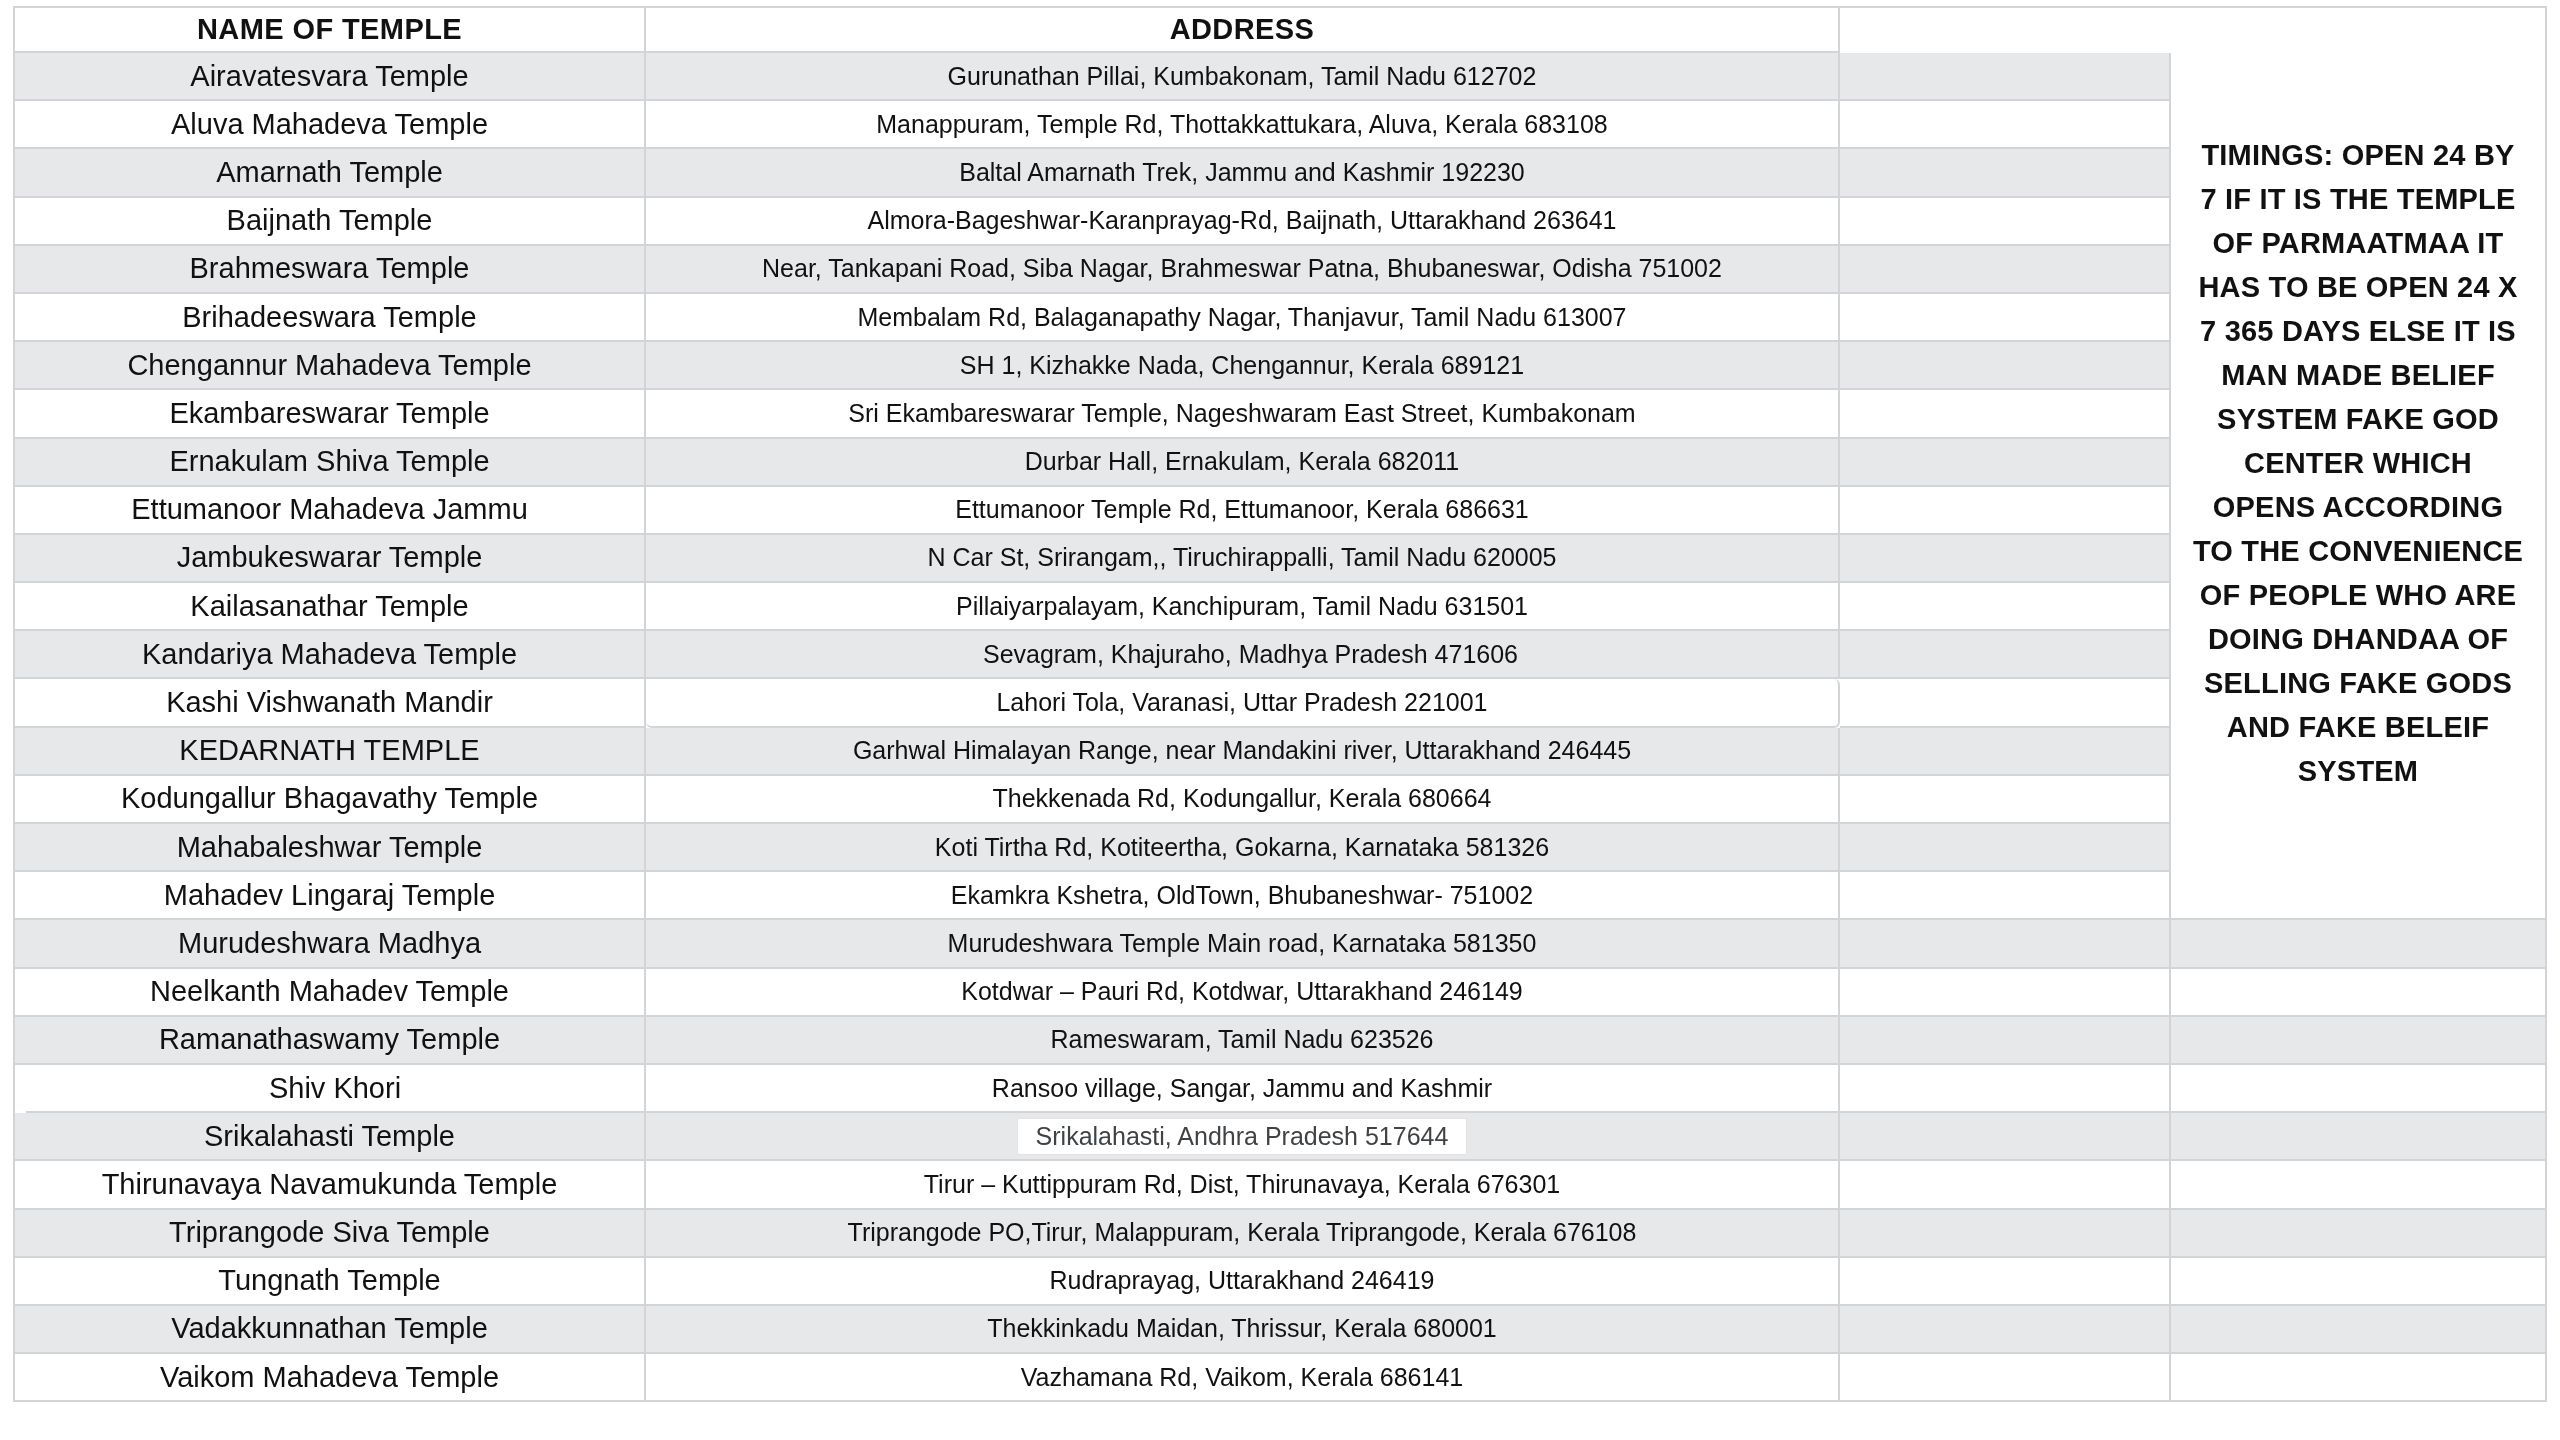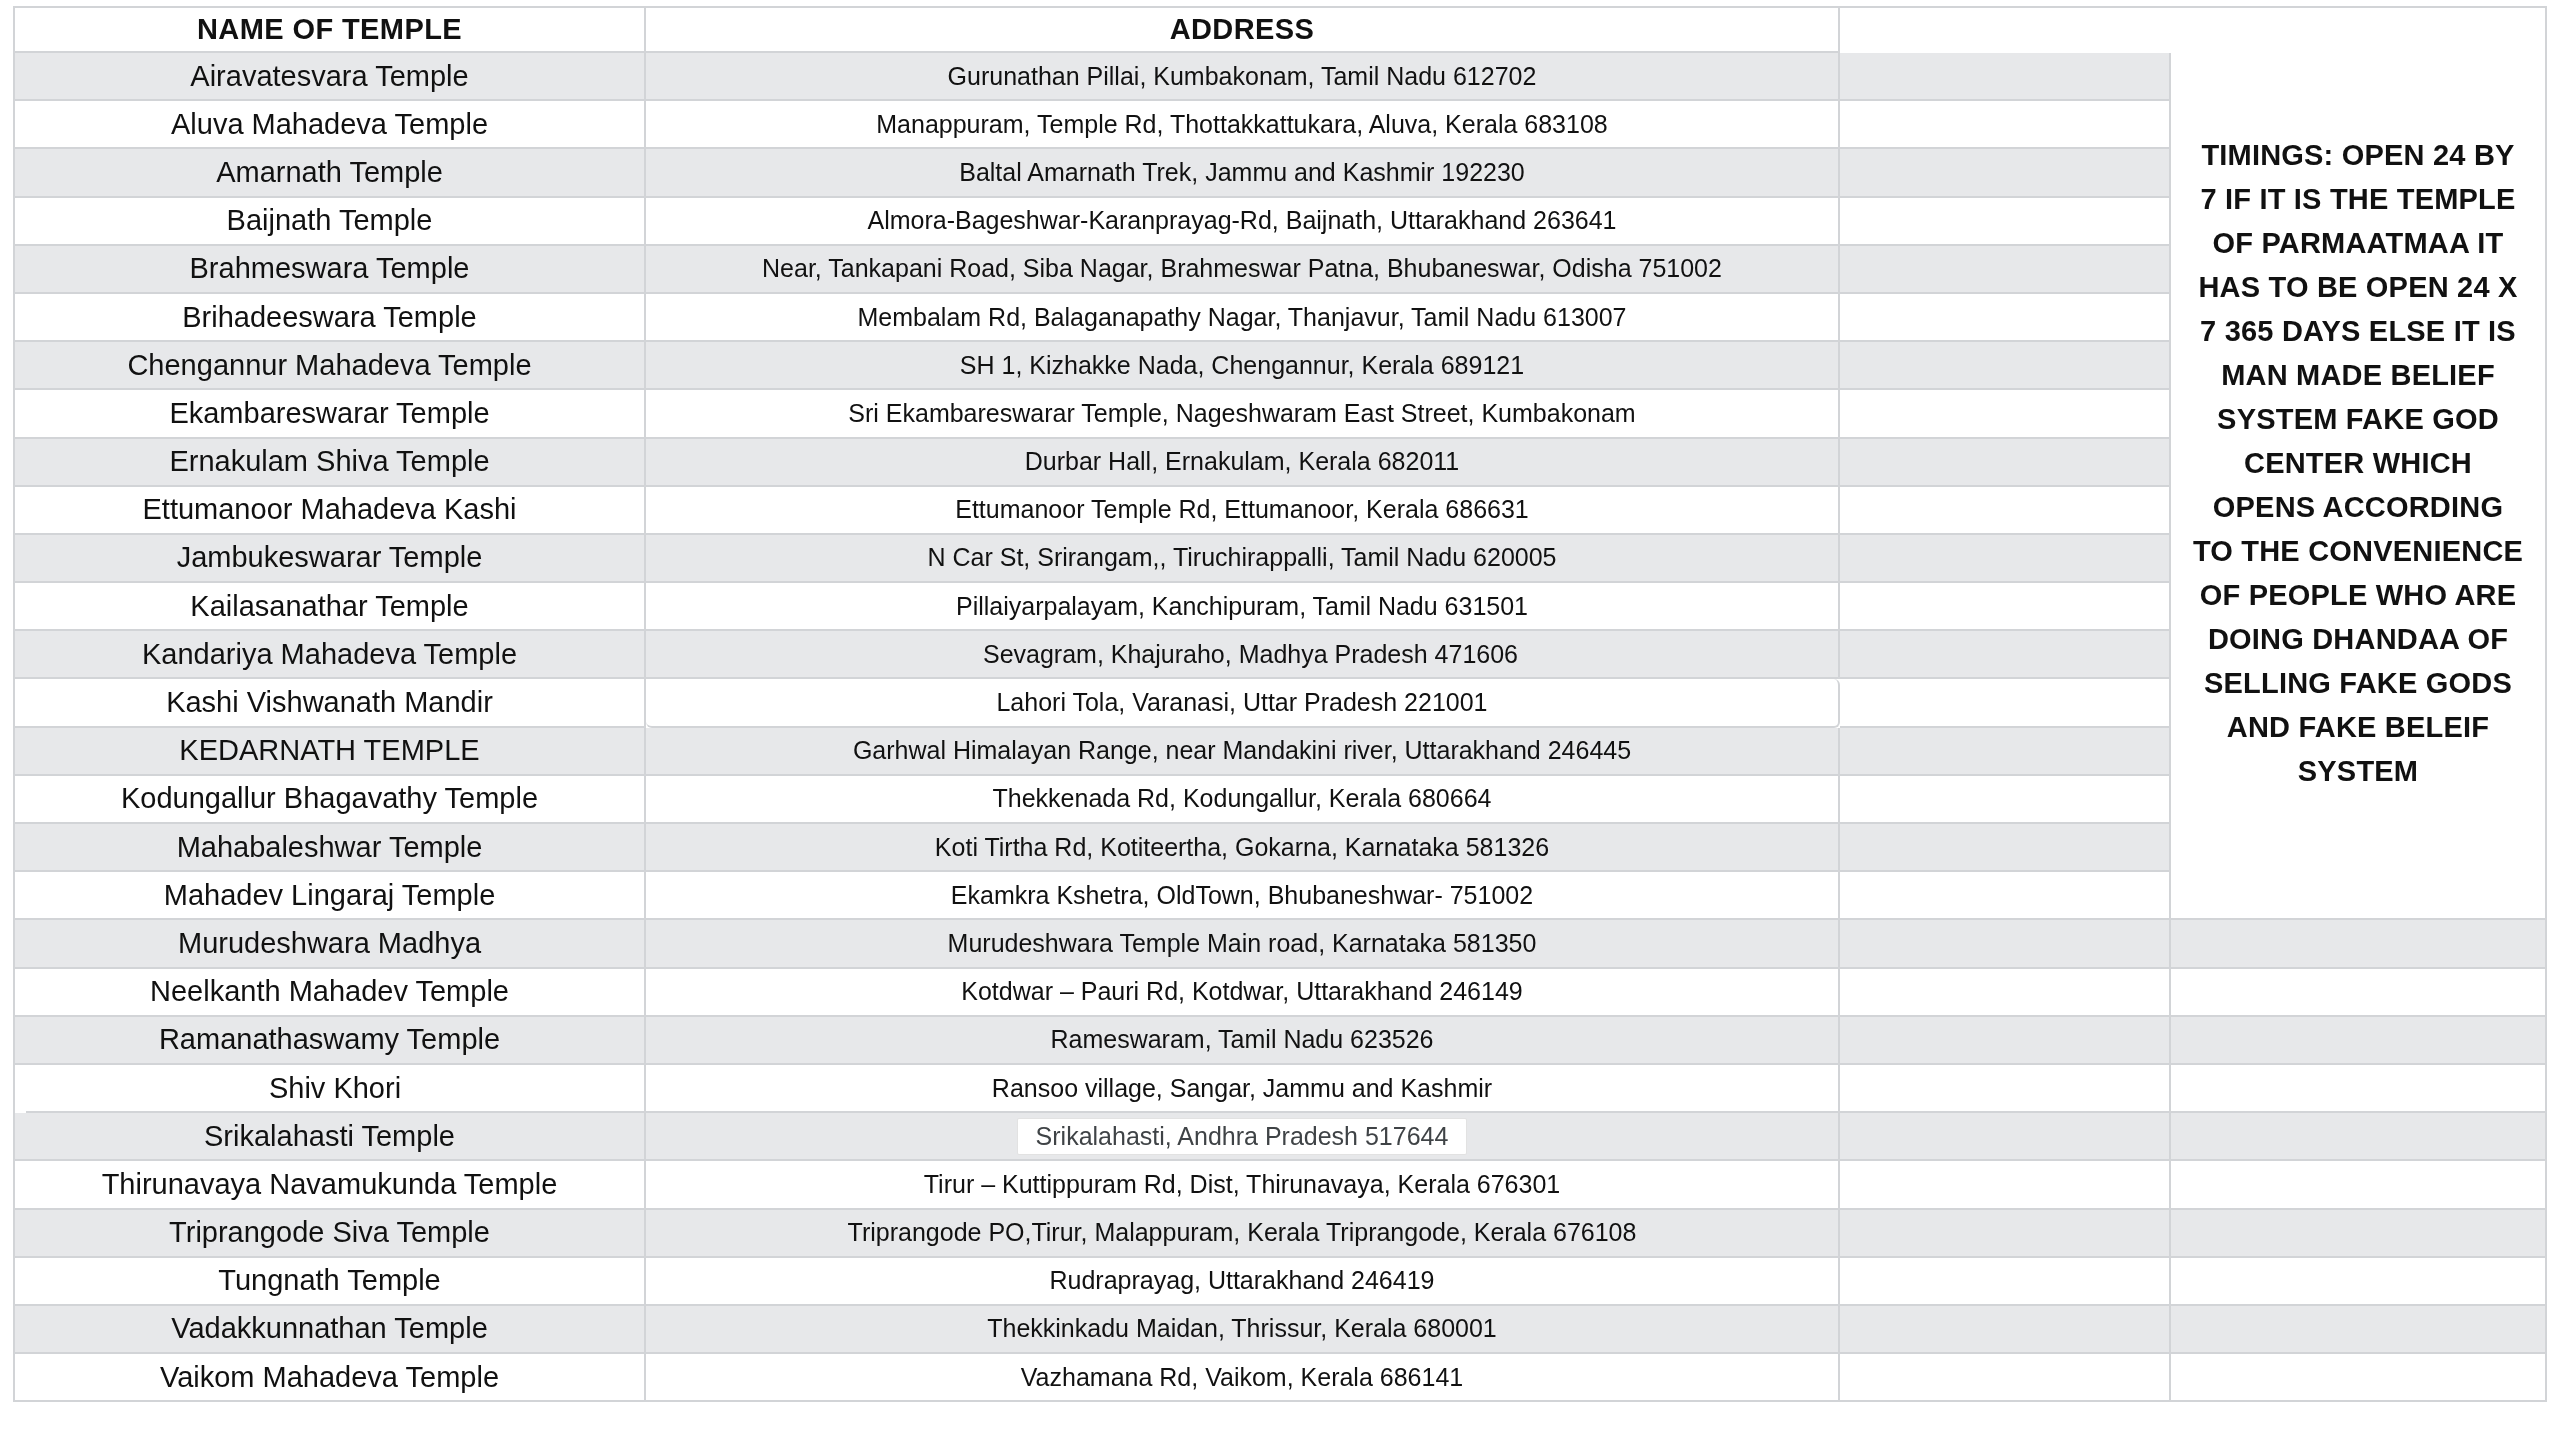--- a/index.html
+++ b/index.html
@@ -90,21 +90,21 @@
       <div class="cell geo-cell" style="grid-area: 7 / 3;"></div>
       <div class="cell name-cell alt" style="grid-area: 8 / 1;">Chengannur Mahadeva Temple</div>
       <div class="cell addr-cell alt" style="grid-area: 8 / 2;">SH 1, Kizhakke Nada, Chengannur, Kerala 689121</div>
       <div class="cell geo-cell alt" style="grid-area: 8 / 3;"></div>
       <div class="cell name-cell" style="grid-area: 9 / 1;">Ekambareswarar Temple</div>
       <div class="cell addr-cell" style="grid-area: 9 / 2;">Sri Ekambareswarar Temple, Nageshwaram East Street, Kumbakonam</div>
       <div class="cell geo-cell" style="grid-area: 9 / 3;"></div>
       <div class="cell name-cell alt" style="grid-area: 10 / 1;">Ernakulam Shiva Temple</div>
       <div class="cell addr-cell alt" style="grid-area: 10 / 2;">Durbar Hall, Ernakulam, Kerala 682011</div>
       <div class="cell geo-cell alt" style="grid-area: 10 / 3;"></div>
-      <div class="cell name-cell" style="grid-area: 11 / 1;">Ettumanoor Mahadeva Kashi</div>
+      <div class="cell name-cell" style="grid-area: 11 / 1;">Ettumanoor Mahadeva Jammu</div>
       <div class="cell addr-cell" style="grid-area: 11 / 2;">Ettumanoor Temple Rd, Ettumanoor, Kerala 686631</div>
       <div class="cell geo-cell" style="grid-area: 11 / 3;"></div>
       <div class="cell name-cell alt" style="grid-area: 12 / 1;">Jambukeswarar Temple</div>
       <div class="cell addr-cell alt" style="grid-area: 12 / 2;">N Car St, Srirangam,, Tiruchirappalli, Tamil Nadu 620005</div>
       <div class="cell geo-cell alt" style="grid-area: 12 / 3;"></div>
       <div class="cell name-cell" style="grid-area: 13 / 1;">Kailasanathar Temple</div>
       <div class="cell addr-cell" style="grid-area: 13 / 2;">Pillaiyarpalayam, Kanchipuram, Tamil Nadu 631501</div>
       <div class="cell geo-cell" style="grid-area: 13 / 3;"></div>
       <div class="cell name-cell alt" style="grid-area: 14 / 1; text-align: right;">Kandariya Mahadeva Temple</div>
       <div class="cell addr-cell alt" style="grid-area: 14 / 2; padding-left: 17px;">Sevagram, Khajuraho, Madhya Pradesh 471606</div>

